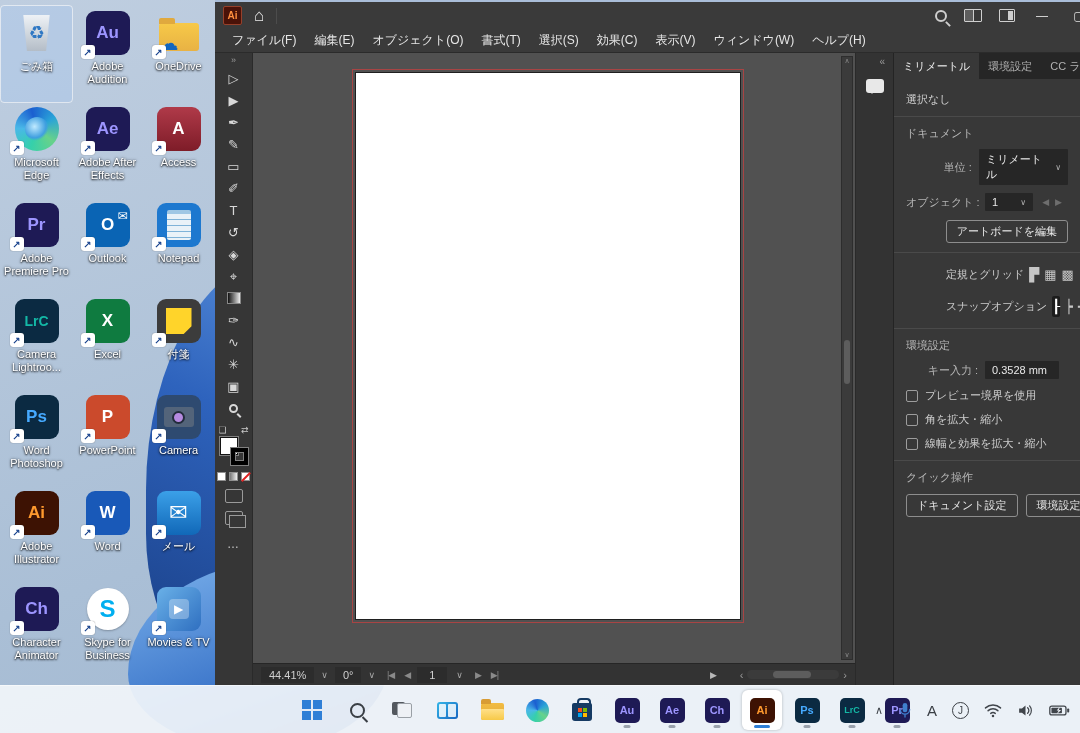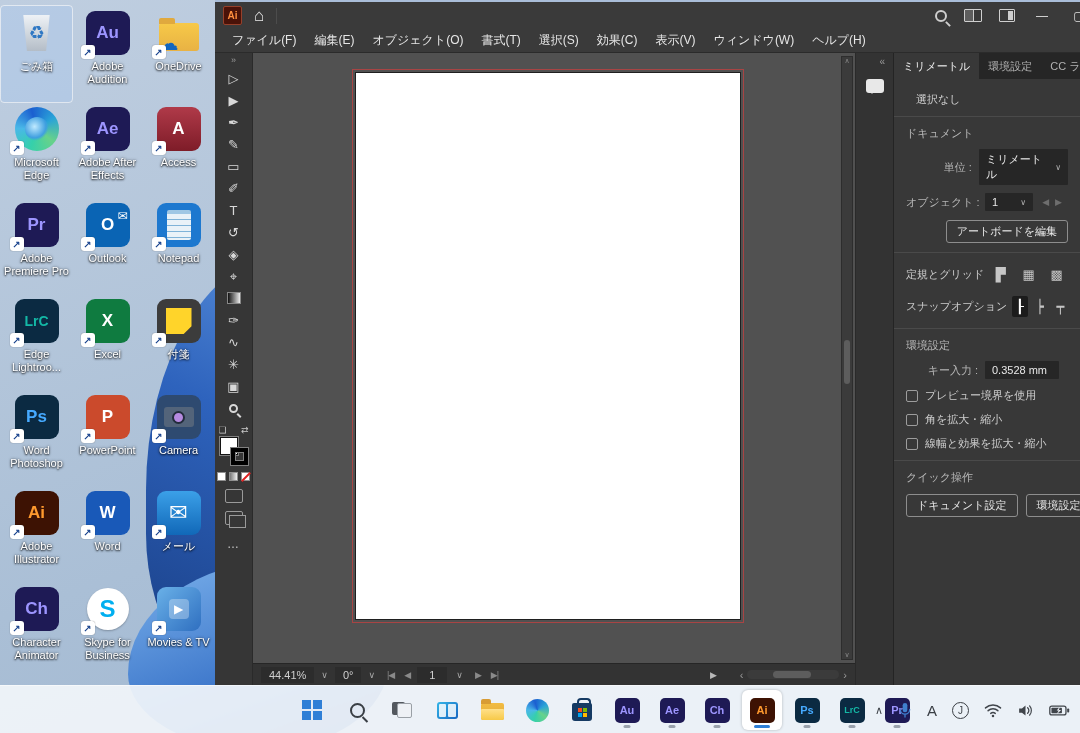--- a/index.html
+++ b/index.html
@@ -159,21 +159,21 @@
   .plabel { width:72px; text-align:right; color:#b5b5b5; margin-right:7px; white-space:nowrap; }
   .pfield { background:#262626; color:#e8e8e8; padding:3px 7px; display:flex; align-items:center; border-radius:1px; }
   .pfield .fcaret { margin-left:auto; font-size:8px; color:#b0b0b0; padding-left:8px; }
   .unitf { width:96px; }
   .abf { width:58px; }
   .abarrows { color:#6e6e6e; font-size:9px; margin-left:9px; letter-spacing:6px; }
   .pbtnrow { display:flex; justify-content:flex-end; margin:9px 0 2px 0; }
   .pbtn { border:1px solid #8d8d8d; border-radius:3px; padding:3px 10px; color:#e8e8e8; font-size:11px;
           background:transparent; white-space:nowrap; }
   .irow { display:flex; align-items:center; margin:11px 0; }
-  .irow .ilabel { flex:1; color:#cdcdcd; white-space:nowrap; }
+  .irow .ilabel { flex:1; color:#cdcdcd; white-space:nowrap;margin-left:40px; }
   .ibtn { width:24px; height:21px; display:flex; align-items:center; justify-content:center; color:#c6c6c6;
           font-size:13px; border-radius:2px; margin-left:5px; }
   .ibtn.pressed { background:#1c1c1c; color:#fff; }
   .keyf { width:74px; }
   .cbrow { display:flex; align-items:center; gap:7px; margin:9px 0; }
   .cb { width:12px; height:12px; border:1px solid #9d9d9d; border-radius:2px; flex-shrink:0; }
   .qrow { display:flex; gap:8px; margin-top:9px; white-space:nowrap; }
 
   
   #taskbar { position:absolute; left:0; top:685px; width:1080px; height:48px; background:rgba(241,245,250,.93);
@@ -300,21 +300,21 @@
         <span class="shortcut">↗</span>
       </div>
       <div class="dlabel">Notepad</div>
     </div>
 
     <div class="dico">
       <div class="tilewrap">
         <div class="tile t-lrc">LrC</div>
         <span class="shortcut">↗</span>
       </div>
-      <div class="dlabel">Edge Lightroo...</div>
+      <div class="dlabel">Camera Lightroo...</div>
     </div>
 
     <div class="dico">
       <div class="tilewrap">
         <div class="tile t-excel">X</div>
         <span class="shortcut">↗</span>
       </div>
       <div class="dlabel">Excel</div>
     </div>
 
@@ -549,21 +549,21 @@
         <div class="bubblebtn"></div>
       </div>
 
       <div class="props">
         <div class="ptabs">
           <span class="ptab active">ミリメートル</span>
           <span class="ptab">環境設定</span>
           <span class="ptab">CC ライブラリ</span>
         </div>
         <div class="pbody">
-          <div class="psec-title" style="color:#d2d2d2;margin-left:10px;">選択なし</div>
+          <div class="psec-title" style="color:#d2d2d2;">選択なし</div>
           <div class="psep"></div>
           <div class="psec-title">ドキュメント</div>
           <div class="prow">
             <span class="plabel">単位 :</span>
             <span class="pfield unitf">
               <span>ミリメートル</span>
               <span class="fcaret">∨</span>
             </span>
           </div>
           <div class="prow">

